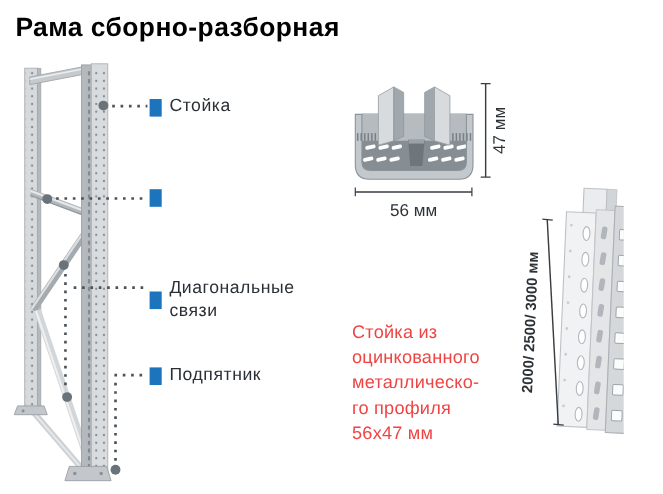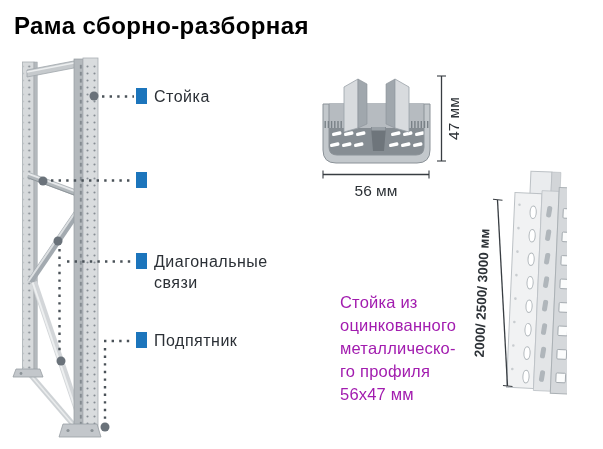--- a/index.html
+++ b/index.html
@@ -7,33 +7,32 @@
     position:relative;width:567px;height:449px;background:#ffffff;overflow:hidden;
     font-family:"Liberation Sans", sans-serif;
   }
   #page-title{
     position:absolute;left:14px;top:12px;
     font-size:24px;font-weight:bold;color:#000;letter-spacing:0.4px;
     white-space:nowrap;
   }
   .illustration{position:absolute;}
   .label-row{
-    position:absolute;left:136px;display:flex;gap:7px;align-items:flex-start;width:160px;
+    position:absolute;left:136px;display:flex;gap:7px;align-items:center;width:160px;
   }
   .chip{
     width:11px;height:16px;background:#1c75bc;flex:0 0 auto;margin-top:2px;
   }
   .label-text{
     font-size:16px;line-height:21px;color:#2b3036;letter-spacing:0.5px;width:140px;
   }
   #description-block{
     position:absolute;left:320px;top:291px;width:150px;
-    font-size:16.5px;line-height:23px;color:#a21caf;letter-spacing:0.2px;
+    font-size:16.5px;line-height:23px;color:#ef4444;letter-spacing:0.2px;
     white-space:pre-line;
-    margin-left:20px;
   }
   svg text{font-family:"Liberation Sans", sans-serif;}
 </style>
 </head>
 <body>
 
 <div id="stage">
 
   <div id="page-title">Рама сборно-разборная</div>
 

